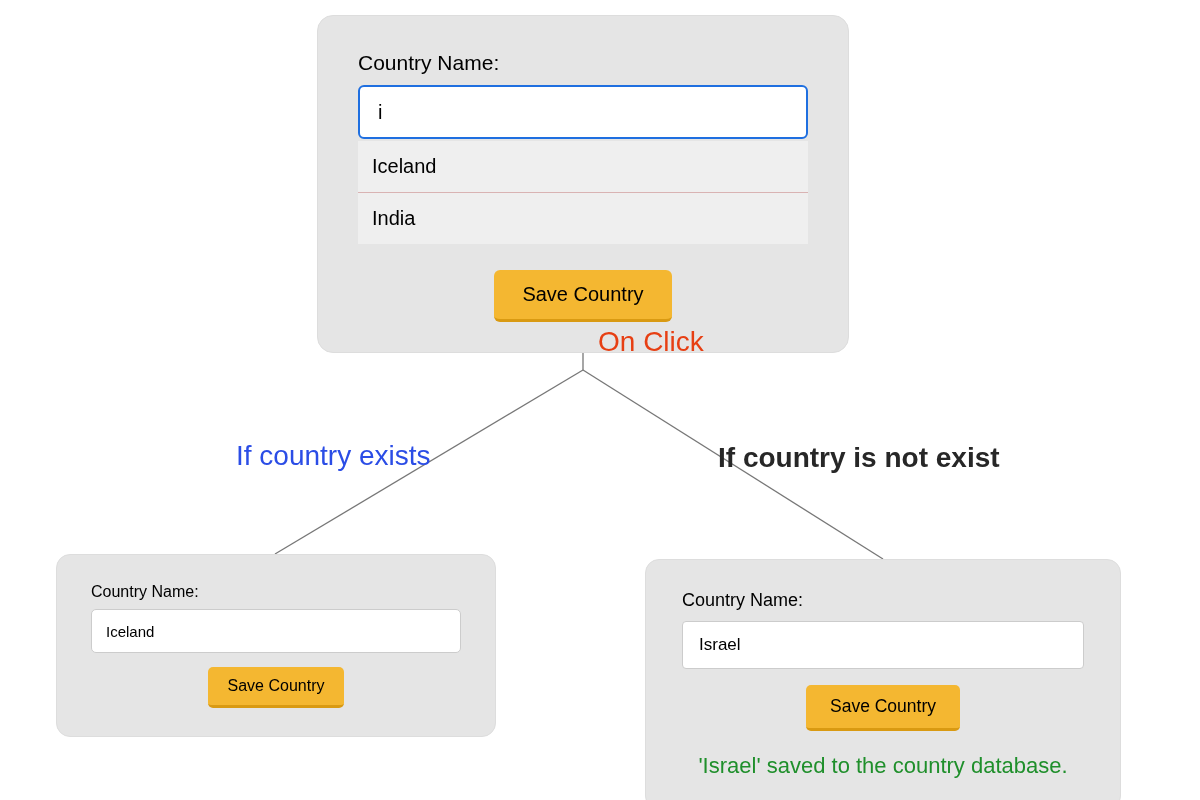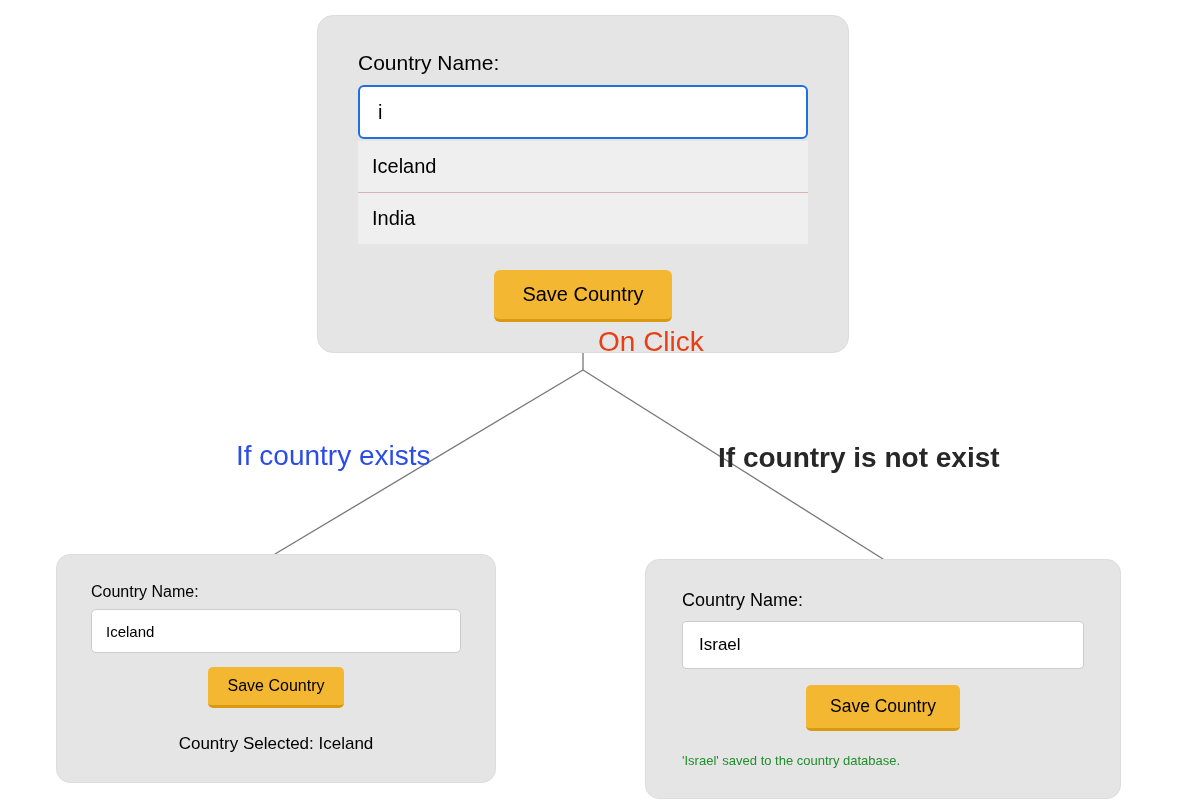--- a/index.html
+++ b/index.html
@@ -126,23 +126,23 @@
     font-size: 17px;
     outline: none;
   }
   .result-text {
     text-align: center;
     margin-top: 26px;
     font-size: 17px;
     color: #000;
   }
   .result-text-green {
-    text-align: left;
+    text-align: center;
     margin-top: 22px;
-    font-size: 13px;
+    font-size: 22px;
     color: #1f8f2b;
   }
   .annotation-onclick {
     position: absolute;
     left: 598px;
     top: 326px;
     font-size: 28px;
     color: #e73f13;
   }
   .annotation-exists {
@@ -187,21 +187,20 @@
 </div>
 
 <div class="annotation-onclick">On Click</div>
 <div class="annotation-exists">If country exists</div>
 <div class="annotation-notexists">If country is not exist</div>
 
 <div class="card card-left">
   <div class="label-sm">Country Name:</div>
   <input class="input-sm" type="text" value="Iceland" style="">
   <button class="save-btn-sm">Save Country</button>
-  <div class="result-text">Country Selected: Iceland</div>
 </div>
 
 <div class="card card-right">
   <div class="label-md">Country Name:</div>
   <input class="input-md" type="text" value="Israel" style="">
   <button class="save-btn-md">Save Country</button>
   <div class="result-text-green">'Israel' saved to the country database.</div>
 </div>
 
 </body></html>

